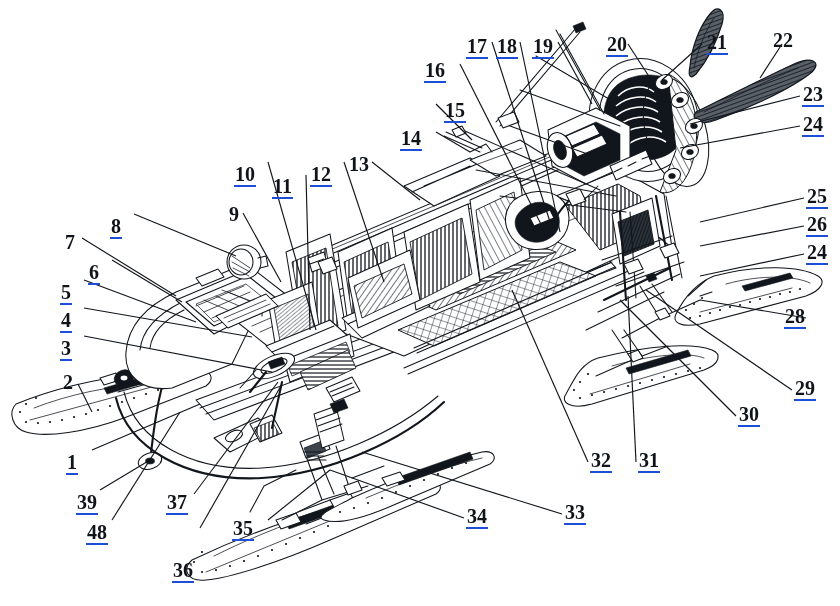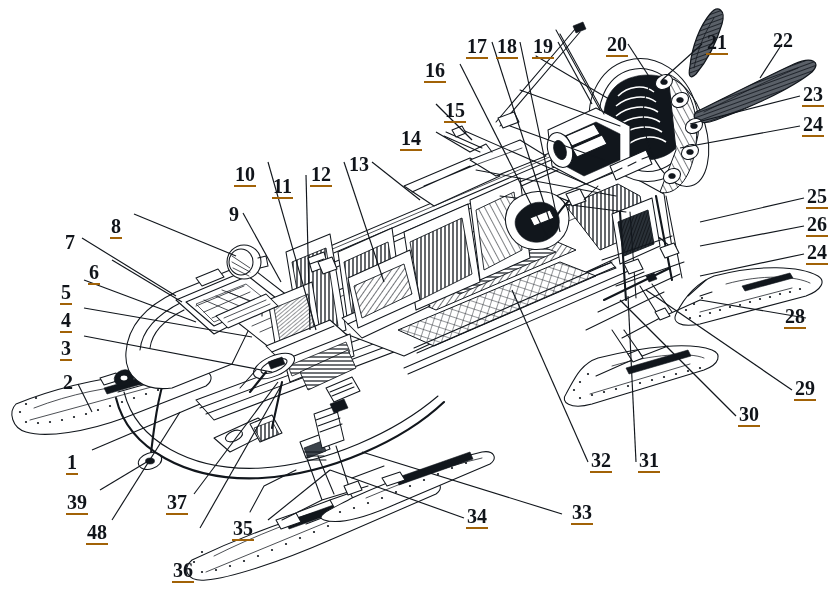--- a/index.html
+++ b/index.html
@@ -1,21 +1,21 @@
 <!DOCTYPE html>
 <html><head>
 <meta charset="utf-8">
 <title>Aerosled Cutaway Diagram</title>
 <style>
   html,body{margin:0;padding:0;background:#fff;}
   body{font-family:"Liberation Serif",serif;}
   #root{position:relative;width:840px;height:606px;background:#ffffff;overflow:hidden;}
   svg.layer{position:absolute;left:0;top:0;width:840px;height:606px;}
   .callout{position:absolute;font-family:"Liberation Serif",serif;font-size:20px;font-weight:700;color:#10141a;line-height:1;letter-spacing:0px;}
-  .callout .num{display:inline-block;padding:0 1px 1px 1px;border-bottom:2px solid #a16207;}
+  .callout .num{display:inline-block;padding:0 1px 1px 1px;border-bottom:2px solid #1d4ed8;}
   .callout.nb .num{border-bottom:none;}
   .ink{fill:none;stroke:#11161c;stroke-width:1.05;stroke-linecap:round;stroke-linejoin:round;}
   .ink-thin{fill:none;stroke:#11161c;stroke-width:0.75;stroke-linecap:round;stroke-linejoin:round;}
   .ink-thick{fill:none;stroke:#11161c;stroke-width:2.1;stroke-linecap:round;stroke-linejoin:round;}
   .lead{fill:none;stroke:#11161c;stroke-width:1.15;stroke-linecap:butt;}
   .solidfill{fill:#11161c;stroke:#11161c;stroke-width:0.6;}
   .greyfill{fill:#3c434b;stroke:#11161c;stroke-width:0.7;}
   .whitefill{fill:#ffffff;stroke:#11161c;stroke-width:1.05;stroke-linejoin:round;}
   .dots{fill:#11161c;}
 </style>
@@ -475,22 +475,22 @@
       <div class="callout" style="left: 802px; top: 84px;"><span class="num">23</span></div>
       <div class="callout" style="left: 802px; top: 114px;"><span class="num">24</span></div>
       <div class="callout" style="left: 806px; top: 186px;"><span class="num">25</span></div>
       <div class="callout" style="left: 806px; top: 214px;"><span class="num">26</span></div>
       <div class="callout" style="left: 806px; top: 242px;"><span class="num">24</span></div>
       <div class="callout" style="left: 784px; top: 306px;"><span class="num">28</span></div>
       <div class="callout" style="left: 794px; top: 378px;"><span class="num">29</span></div>
       <div class="callout" style="left: 738px; top: 404px;"><span class="num">30</span></div>
       <div class="callout" style="left: 638px; top: 450px;"><span class="num">31</span></div>
       <div class="callout" style="left: 590px; top: 450px;"><span class="num">32</span></div>
-      <div class="callout" style="left: 564px; top: 502px; margin-left: 7px;"><span class="num">33</span></div>
+      <div class="callout" style="left: 564px; top: 502px;"><span class="num">33</span></div>
       <div class="callout" style="left: 466px; top: 506px;"><span class="num">34</span></div>
       <div class="callout" style="left: 232px; top: 518px;"><span class="num">35</span></div>
       <div class="callout" style="left: 172px; top: 560px;"><span class="num">36</span></div>
       <div class="callout" style="left: 166px; top: 492px;"><span class="num">37</span></div>
       <div class="callout" style="left: 86px; top: 522px;"><span class="num">48</span></div>
-      <div class="callout" style="left: 66px; top: 492px;"><span class="num">39</span></div>
+      <div class="callout" style="left: 76px; top: 492px;"><span class="num">39</span></div>
     </div>
 
 </div>
 
 </body></html>

